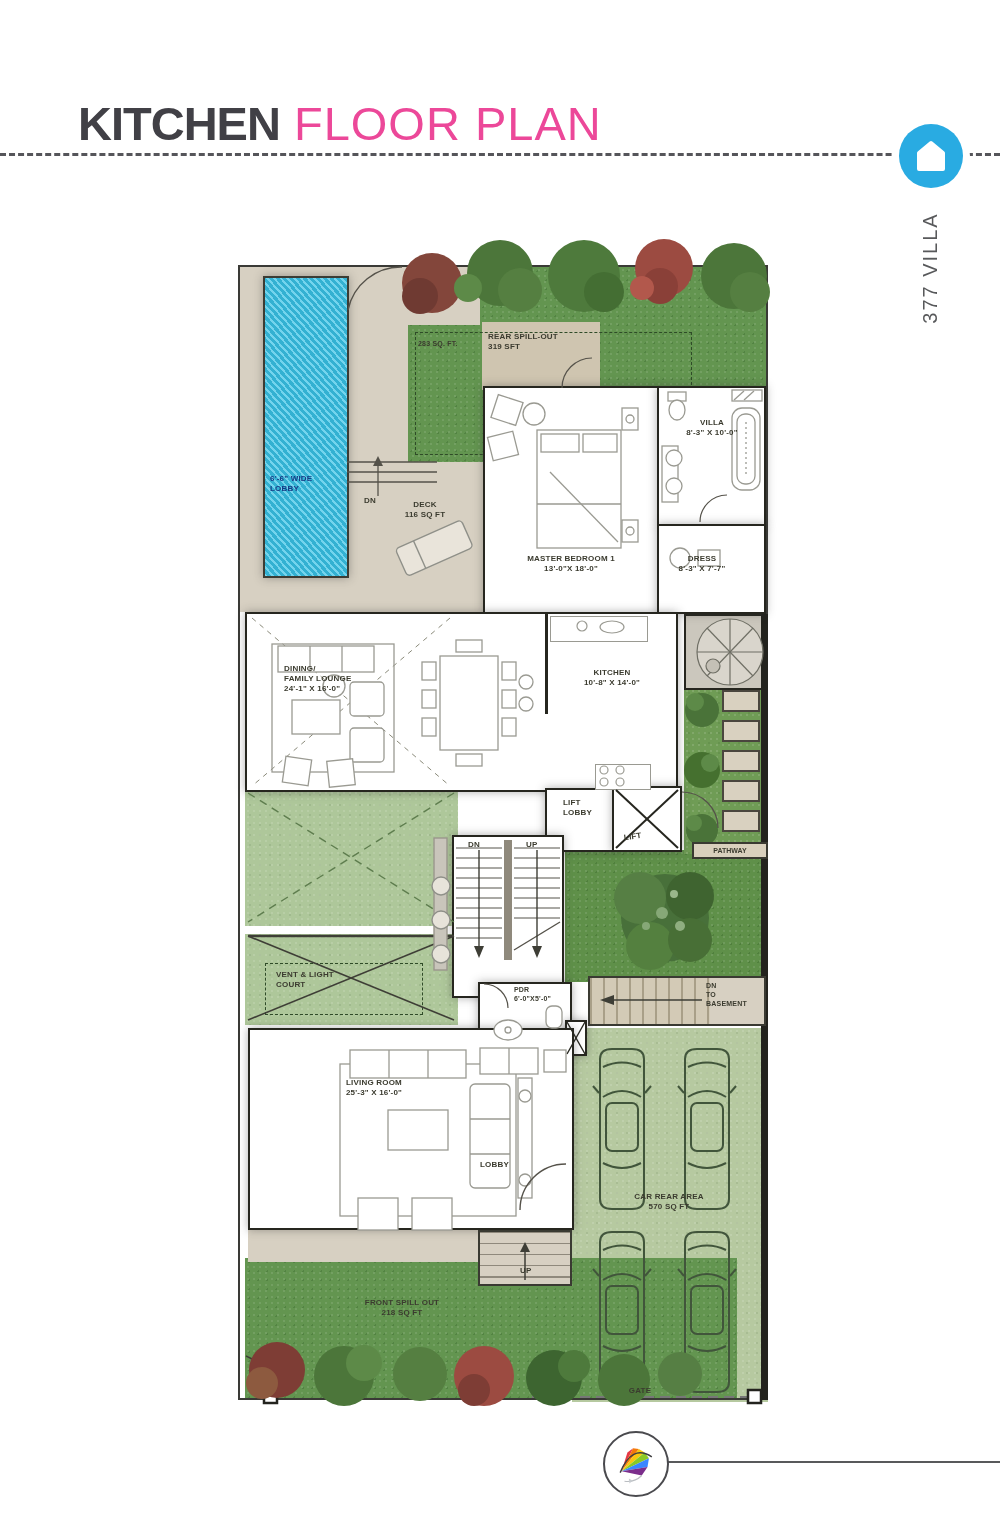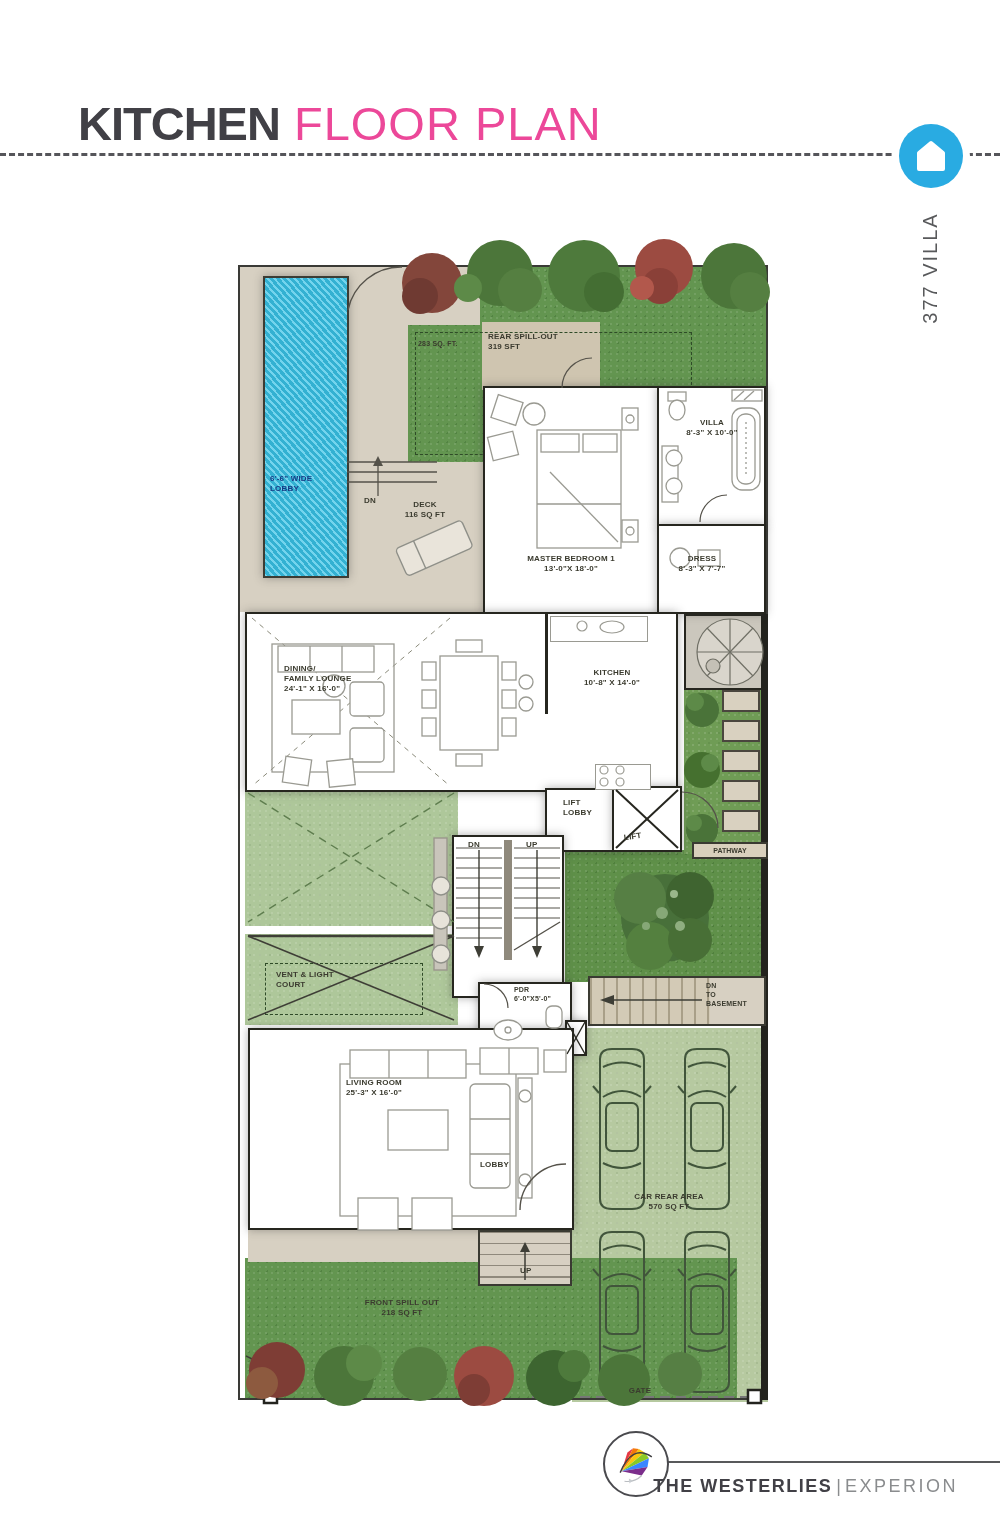--- a/index.html
+++ b/index.html
@@ -495,17 +495,14 @@
         <polygon points="12,42 36,11 44,16" fill="#f9c80e"></polygon>
         <polygon points="12,42 44,16 50,24" fill="#8ac926"></polygon>
         <polygon points="12,42 50,24 48,36" fill="#3a86ff"></polygon>
         <polygon points="12,42 48,36 40,48" fill="#7b2d8b"></polygon>
         <path d="M10 44 Q26 4 54 22" stroke="#3e3e40" stroke-width="2" fill="none"></path>
         <path d="M40 48 Q30 58 16 56" stroke="#b9bdc1" stroke-width="1.6" fill="none"></path>
         <path d="M22 52 l5 3 l-4 4 z" fill="#c8ccd0"></path>
       </g>
     </svg>
   </div>
-  <div id="brand">
-    <span class="b">THE WESTERLIES</span><span class="s">|</span><span class="d">EXPERION</span>
-  </div>
 
 </div>
 
 </body></html>

